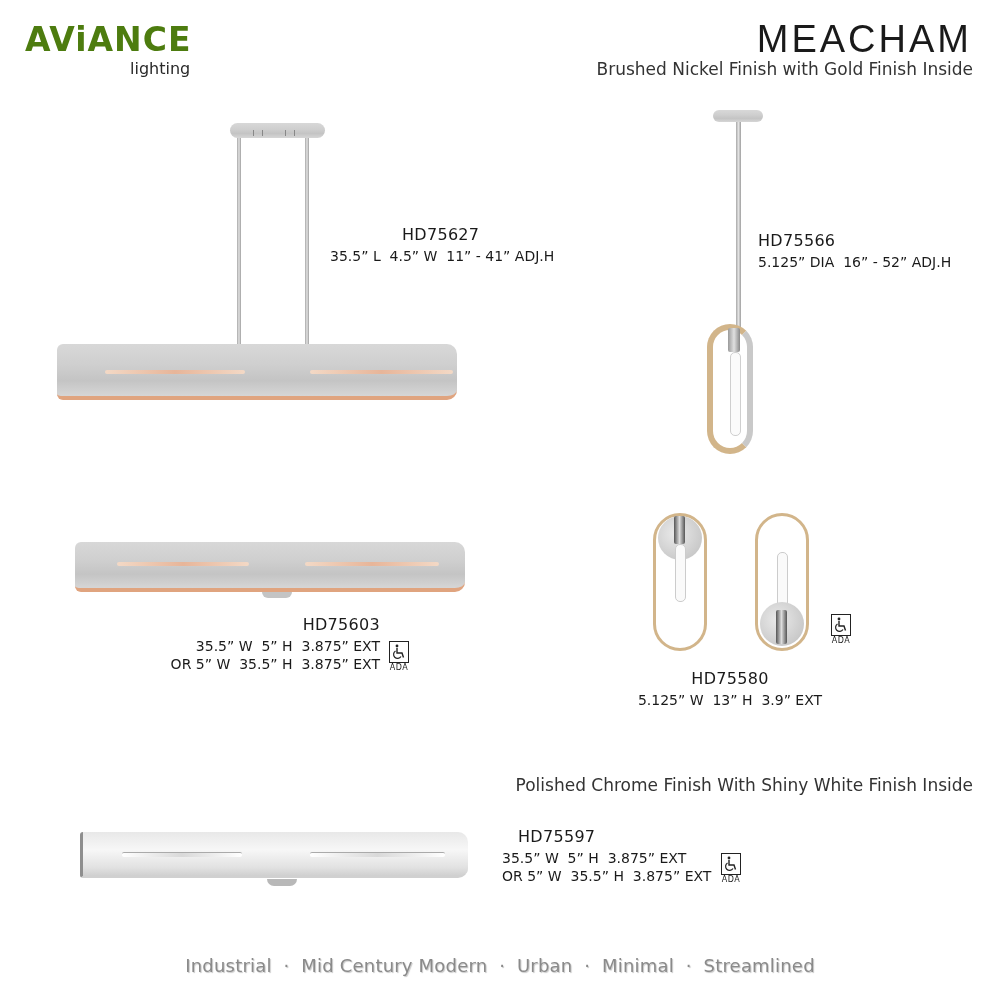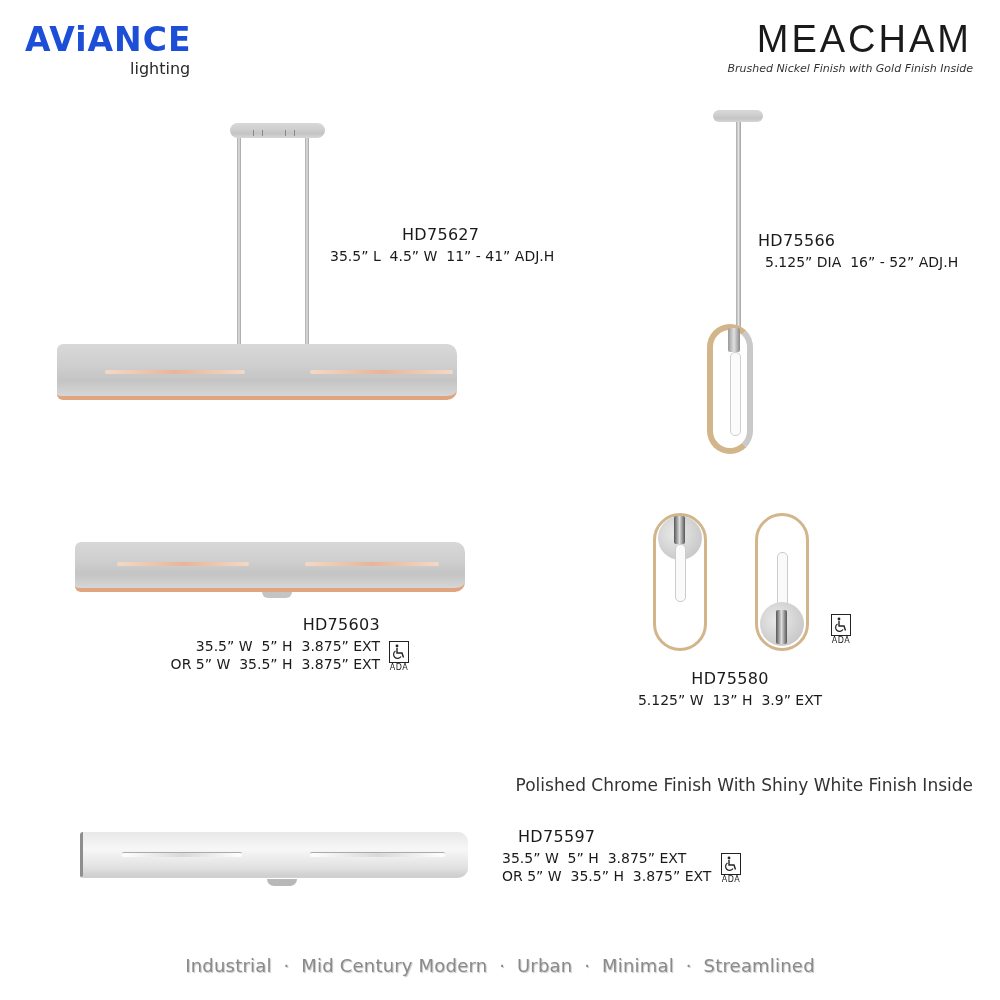--- a/index.html
+++ b/index.html
@@ -6,36 +6,35 @@
   body {
     width: 1000px; height: 1000px; position: relative; overflow: hidden;
     background: #ffffff; color: #1a1a1a;
     font-family: "DejaVu Sans", sans-serif;
   }
   .abs { position: absolute; }
 
   
   .logo-main {
     left: 25px; top: 22px; font-family: "DejaVu Sans", sans-serif;
-    font-size: 33px; font-weight: bold; letter-spacing: 1px; color: #1d4ed8;
+    font-size: 33px; font-weight: bold; letter-spacing: 1px; color: #4d7c0f;
     line-height: 36px;
   }
   .logo-sub {
     left: 130px; top: 60px; font-size: 16px; color: #2a2a2a; line-height: 18px;
   }
 
   
   .collection-title {
     right: 28px; top: 22px; font-size: 38px; letter-spacing: 3px; color: #1a1a1a;
     font-family: "Liberation Sans", sans-serif; line-height: 34px;
   }
   .finish-top {
-    right: 27px; top: 62px; font-size: 11px; color: #333; line-height: 14px;
+    right: 27px; top: 62px; font-size: 17px; color: #333; line-height: 14px;
     font-family: "DejaVu Sans", sans-serif;
-    font-style: italic;
   }
   .finish-chrome {
     right: 27px; top: 778px; font-size: 17px; color: #333; line-height: 14px;
   }
 
   
   .sku { font-size: 16px; color: #1a1a1a; line-height: 18px; font-family: "DejaVu Sans", sans-serif; letter-spacing: 0.3px;}
   .dims { font-size: 14px; color: #1a1a1a; line-height: 18px; font-family: "DejaVu Sans", sans-serif; white-space: pre; }
   .center { text-align: center; }
 
@@ -103,21 +102,21 @@
 
 <div class="abs" style="left:700px; top:108px; width:80px; height:355px;">
   <div class="abs metal" style="left:13px; top:2px; width:50px; height:12px; border-radius:6px;"></div>
   <div class="abs rod" style="left:36px; top:14px; width:5px; height:212px;"></div>
   <div class="abs" style="left:7px; top:216px; width:46px; height:130px; border-radius:23px; border:6px solid #d2b58a; border-right-color:#c9c9c9; box-sizing:border-box; background:#fff;"></div>
   <div class="abs" style="left:28px; top:220px; width:12px; height:24px; background:linear-gradient(90deg,#9a9a9a,#e0e0e0,#888); border-radius:2px;"></div>
   <div class="abs" style="left:30px; top:244px; width:9px; height:82px; border:1px solid #cfcfcf; border-radius:5px; background:#fbfbfb;"></div>
 </div>
 <div class="abs" style="left:758px; top:232px;">
   <div class="sku">HD75566</div>
-  <div class="dims" style="margin-top:3px; margin-left:7px;">5.125” DIA  16” - 52” ADJ.H</div>
+  <div class="dims" style="margin-top:3px; margin-left:0;">5.125” DIA  16” - 52” ADJ.H</div>
 </div>
 
 <div class="abs" style="left:75px; top:542px; width:390px; height:60px;">
   <div class="abs metal" style="left:0; top:0; width:390px; height:46px; border-radius:6px 10px 10px 6px; border-bottom:4px solid #e0a47f;"></div>
   <div class="slot" style="left:42px; top:20px; width:132px;"></div>
   <div class="slot" style="left:230px; top:20px; width:134px;"></div>
   <div class="abs" style="left:187px; top:50px; width:30px; height:6px; border-radius:0 0 15px 15px; background:#c4c4c4;"></div>
 </div>
 <div class="abs center" style="left:160px; top:616px; width:220px;text-align:right;">
   <div class="sku">HD75603</div>

